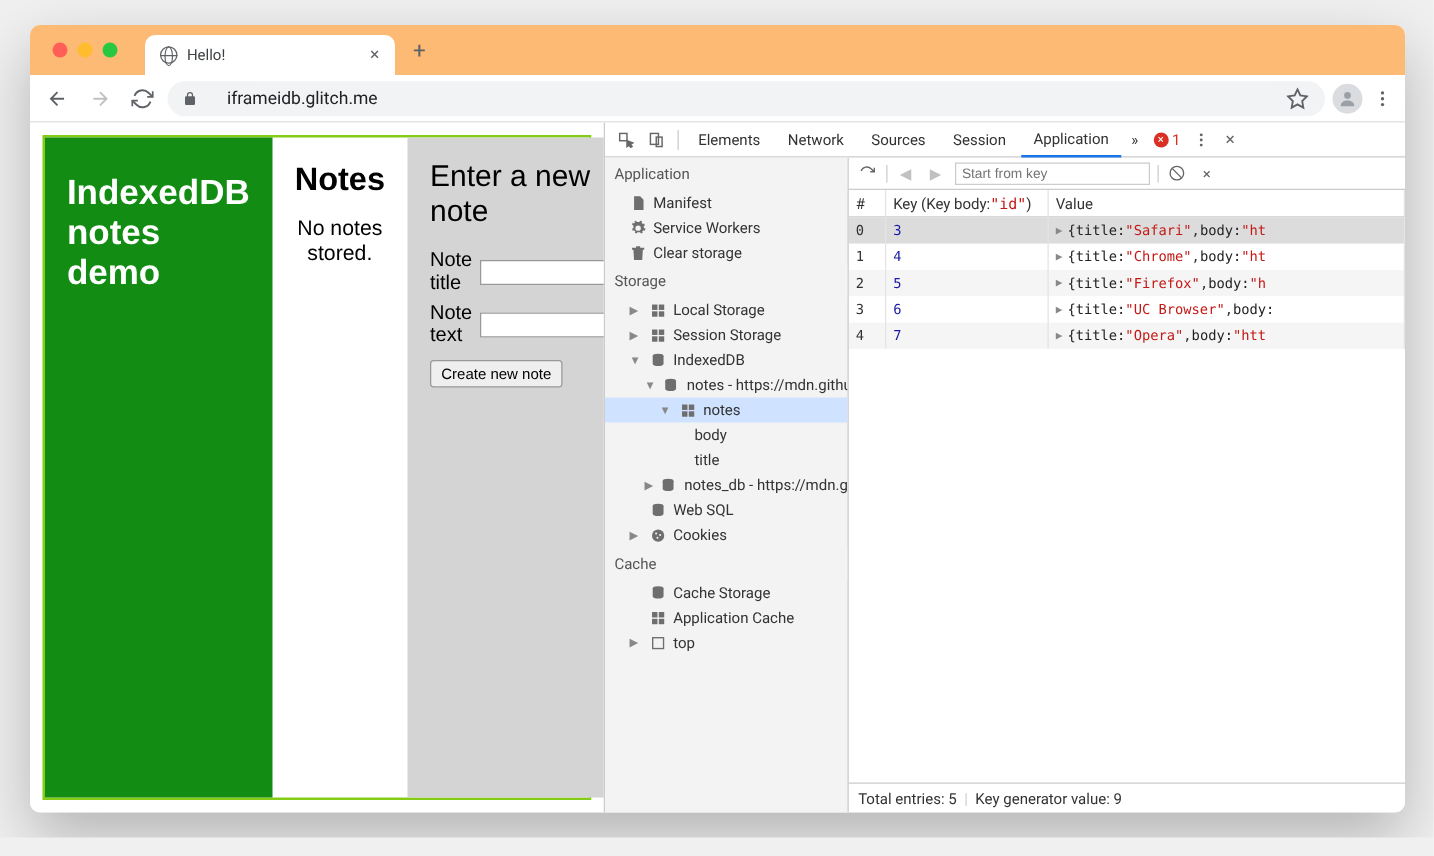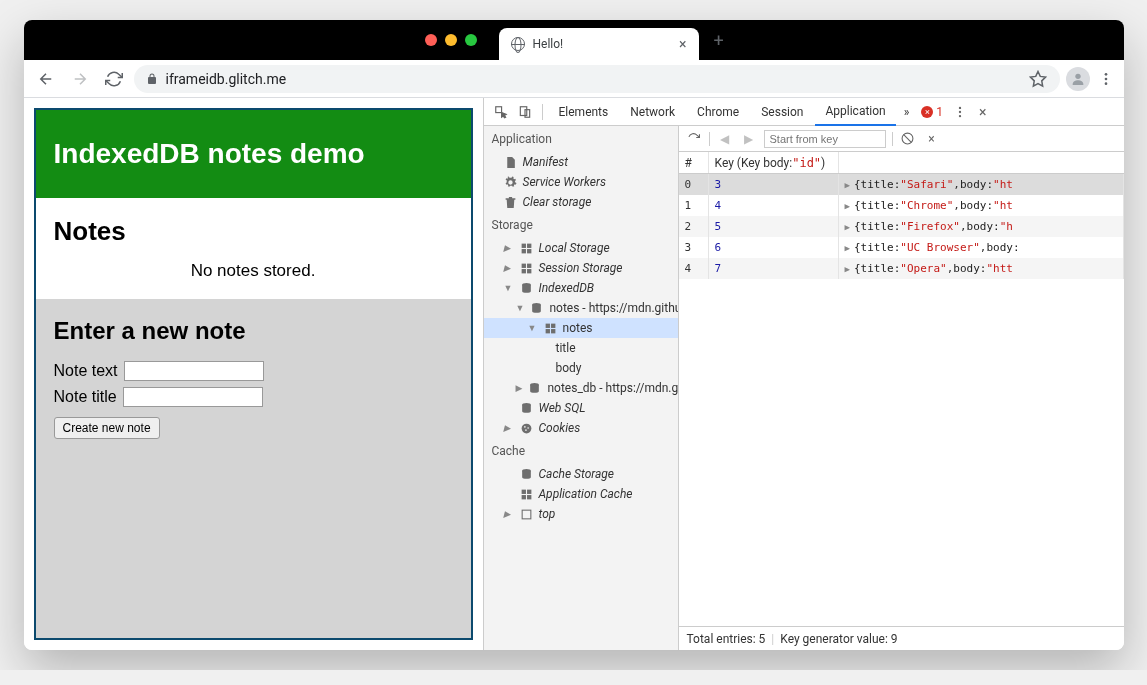--- a/index.html
+++ b/index.html
@@ -1,82 +1,82 @@
 <!DOCTYPE html>
 <html><head>
 <meta charset="utf-8">
 <style>
 * { box-sizing: border-box; margin: 0; padding: 0; }
 body { font-family: -apple-system, BlinkMacSystemFont, "Segoe UI", Roboto, sans-serif; background: #f0f0f0; padding: 20px; }
 .browser-window { width: 1100px; height: 630px; background: #fff; border-radius: 8px; box-shadow: 0 20px 50px rgba(0,0,0,0.25); overflow: hidden; display: flex; flex-direction: column; margin: 0 auto; }
 
 
-.tab-strip { height: 40px; background: #000000; display: flex; align-items: center; padding: 0 8px; justify-content: center; }
+.tab-strip { height: 40px; background: #fdba74; display: flex; align-items: center; padding: 0 8px; }
 .traffic-lights { display: flex; gap: 8px; padding: 0 10px; }
 .tl { width: 12px; height: 12px; border-radius: 50%; }
 .tl.red { background: #ff5f57; }
 .tl.yellow { background: #febc2e; }
 .tl.green { background: #28c840; }
 .tab { display: flex; align-items: center; background: #fff; height: 32px; border-radius: 8px 8px 0 0; padding: 0 12px; margin-left: 12px; min-width: 200px; gap: 8px; font-size: 12px; color: #3c4043; align-self: flex-end; }
 .globe-icon { width: 14px; height: 14px; border: 1.2px solid #5f6368; border-radius: 50%; position: relative; flex-shrink: 0; }
 .globe-icon::before { content: ""; position: absolute; top: -1px; left: 50%; width: 5px; height: 14px; border: 1.2px solid #5f6368; border-radius: 50%; transform: translateX(-50%); }
 .globe-icon::after { content:""; position:absolute; left:-1px; top:50%; width:14px; height:0; border-top:1.2px solid #5f6368; }
 .tab-close { margin-left: auto; color: #5f6368; font-size: 14px; cursor: pointer; }
 .new-tab { width: 28px; height: 28px; display: flex; align-items: center; justify-content: center; color: #5f6368; font-size: 18px; cursor: pointer; margin-left: 6px; }
 
 
 .toolbar { height: 38px; background: #fff; border-bottom: 1px solid #dadce0; display: flex; align-items: center; padding: 0 8px; gap: 6px; }
 .nav-btn { width: 28px; height: 28px; display: flex; align-items: center; justify-content: center; color: #5f6368; cursor: pointer; border-radius: 50%; }
 .nav-btn svg { width: 18px; height: 18px; }
-.addr { flex: 1; height: 28px; background: #f1f3f4; border-radius: 14px; display: flex; align-items: center; padding: 0 12px; gap: 8px; font-size: 14px; color: #202124; }
+.addr { flex: 1; height: 28px; background: #f1f3f4; border-radius: 14px; display: flex; align-items: center; padding: 0 12px; gap: 24px; font-size: 14px; color: #202124; }
 .lock-icon { width: 12px; height: 12px; }
 .star-icon, .avatar, .menu-dots { width: 20px; height: 20px; display: flex; align-items: center; justify-content: center; color: #5f6368; cursor: pointer; }
 .avatar { width: 24px; height: 24px; background: #dadce0; border-radius: 50%; }
 
 
 .content { flex: 1; display: flex; overflow: hidden; }
 .page-side { width: 460px; background: #fff; padding: 10px; border-right: 1px solid #ccc; overflow: hidden; }
-.page-frame { border: 2px solid #0c4a6e; height: 100%; display: flex; flex-direction: column; }
+.page-frame { border: 2px solid #84cc16; height: 100%; display: flex; }
 .page-header { background: #138c13; color: #fff; padding: 28px 18px; font-size: 28px; font-weight: bold; font-family: Arial, sans-serif; }
 .notes-section { padding: 18px; }
 .notes-section h2 { font-size: 26px; font-weight: bold; margin-bottom: 14px; font-family: Arial, sans-serif; }
 .no-notes { text-align: center; font-size: 17px; font-family: Arial, sans-serif; }
 .form-section { background: #d4d4d4; padding: 18px; flex: 1; }
-.form-section h2 { font-size: 24px; font-weight: bold; margin-bottom: 16px; font-family: Arial, sans-serif; }
+.form-section h2 { font-size: 24px; font-weight: normal; margin-bottom: 16px; font-family: Arial, sans-serif; }
 .form-row { display: flex; align-items: center; gap: 6px; margin-bottom: 6px; font-size: 16px; font-family: Arial, sans-serif; }
 .form-row input { width: 140px; height: 20px; border: 1px solid #999; background: #fff; padding: 0 3px; font-size: 13px; }
 .create-btn { background: #efefef; border: 1px solid #999; padding: 3px 8px; font-size: 12px; cursor: pointer; border-radius: 3px; margin-top: 4px; font-family: Arial, sans-serif; }
 
 
 .devtools { flex: 1; display: flex; flex-direction: column; background: #fff; font-size: 12px; color: #333; }
 .dt-tabs { height: 28px; border-bottom: 1px solid #ccc; display: flex; align-items: center; padding: 0 6px; gap: 2px; }
 .dt-icon { width: 22px; height: 22px; display: flex; align-items: center; justify-content: center; color: #666; cursor: pointer; }
 .dt-sep { width: 1px; height: 16px; background: #ccc; margin: 0 4px; }
 .dt-tab { padding: 0 10px; height: 28px; display: flex; align-items: center; cursor: pointer; color: #333; }
 .dt-tab.active { border-bottom: 2px solid #1a73e8; color: #333; }
 .dt-more { padding: 0 6px; color: #333; cursor: pointer; }
 .dt-err { display: flex; align-items: center; gap: 3px; color: #d93025; padding: 0 4px; }
 .dt-err-circle { width: 12px; height: 12px; background: #d93025; border-radius: 50%; color: #fff; font-size: 9px; display: flex; align-items: center; justify-content: center; }
 .dt-close { padding: 0 6px; color: #666; cursor: pointer; font-size: 14px; }
 
 .dt-body { flex: 1; display: flex; overflow: hidden; }
 .dt-sidebar { width: 195px; border-right: 1px solid #ccc; overflow-y: auto; background: #f3f3f3; }
 .dt-section { padding: 6px 8px; color: #555; background: #f3f3f3; }
 .dt-item { padding: 3px 4px 3px 20px; display: flex; align-items: center; gap: 6px; cursor: pointer; color: #333; white-space: nowrap; overflow: hidden; }
-.dt-item.l1 { padding-left: 20px; font-style: italic; }
+.dt-item.l1 { padding-left: 20px; }
 .dt-item.l2 { padding-left: 32px; }
 .dt-item.l3 { padding-left: 44px; }
 .dt-item.l5 { padding-left: 72px; }
 .dt-item.selected { background: #cfe2ff; }
 .dt-arrow { font-size: 9px; color: #888; width: 10px; display: inline-block; }
 .dt-sicon { width: 13px; height: 13px; color: #6e6e6e; flex-shrink: 0; }
 
 .dt-main { flex: 1; display: flex; flex-direction: column; overflow: hidden; }
 .dt-toolbar { height: 26px; border-bottom: 1px solid #ccc; display: flex; align-items: center; padding: 0 6px; gap: 6px; }
-.dt-toolbar input { height: 18px; border: 1px solid #ccc; padding: 0 5px; font-size: 11px; width: 122px; }
+.dt-toolbar input { height: 18px; border: 1px solid #ccc; padding: 0 5px; font-size: 11px; width: 156px; }
 .dt-tool-btn { width: 18px; height: 18px; display: flex; align-items: center; justify-content: center; color: #666; cursor: pointer; }
 .dt-tool-sep { width: 1px; height: 14px; background: #ccc; }
 
 .dt-table { flex: 1; overflow: hidden; display: flex; flex-direction: column; }
 .dt-thead { display: flex; height: 22px; border-bottom: 1px solid #ccc; align-items: center; background: #fff; }
 .dt-th { padding: 0 6px; border-right: 1px solid #e4e4e4; height: 100%; display: flex; align-items: center; color: #333; }
 .col-idx { width: 30px; }
 .col-key { width: 130px; }
 .col-val { flex: 1; }
 .dt-tbody { flex: 1; overflow: hidden; font-family: Menlo, Consolas, monospace; font-size: 11px; }
@@ -160,25 +160,25 @@
     <div class="page-side">
       <div class="page-frame">
         <div class="page-header">IndexedDB notes demo</div>
         <div class="notes-section">
           <h2>Notes</h2>
           <div class="no-notes">No notes stored.</div>
         </div>
         <div class="form-section">
           <h2>Enter a new note</h2>
           <div class="form-row">
+            <span>Note title</span>
+            <input type="text" style="">
+          </div>
+          <div class="form-row">
             <span>Note text</span>
-            <input type="text" style="">
-          </div>
-          <div class="form-row">
-            <span>Note title</span>
             <input type="text" style="">
           </div>
           <button class="create-btn">Create new note</button>
         </div>
       </div>
     </div>
 
     <div class="devtools">
       <div class="dt-tabs">
         <div class="dt-icon">
@@ -189,21 +189,21 @@
         </div>
         <div class="dt-icon">
           <svg width="14" height="14" viewBox="0 0 24 24" fill="none" stroke="#666" stroke-width="2">
               <rect x="4" y="3" width="11" height="15"></rect>
               <rect x="12" y="8" width="8" height="13"></rect>
             </svg>
         </div>
         <div class="dt-sep"></div>
         <div class="dt-tab">Elements</div>
         <div class="dt-tab">Network</div>
-        <div class="dt-tab">Chrome</div>
+        <div class="dt-tab">Sources</div>
         <div class="dt-tab">Session</div>
         <div class="dt-tab active">Application</div>
         <div class="dt-more">»</div>
         <div class="dt-err">
           <span class="dt-err-circle">×</span>
           <span>1</span>
         </div>
         <div class="dt-icon">
           <svg width="14" height="14" viewBox="0 0 24 24" fill="#666">
               <circle cx="12" cy="5" r="2"></circle>
@@ -278,24 +278,24 @@
               <span class="dt-arrow">▼</span>
               <svg class="dt-sicon" viewBox="0 0 24 24" fill="#6e6e6e">
                 <rect x="3" y="3" width="8" height="8"></rect>
                 <rect x="13" y="3" width="8" height="8"></rect>
                 <rect x="3" y="13" width="8" height="8"></rect>
                 <rect x="13" y="13" width="8" height="8"></rect>
               </svg>
               <span>notes</span>
             </div>
           <div class="dt-item l5">
+              <span>body</span>
+            </div>
+          <div class="dt-item l5">
               <span>title</span>
-            </div>
-          <div class="dt-item l5">
-              <span>body</span>
             </div>
           <div class="dt-item l2">
               <span class="dt-arrow">▶</span>
               <svg class="dt-sicon" viewBox="0 0 24 24" fill="#6e6e6e">
                 <ellipse cx="12" cy="5" rx="8" ry="3"></ellipse>
                 <path d="M4 5v6c0 1.7 3.6 3 8 3s8-1.3 8-3V5M4 11v6c0 1.7 3.6 3 8 3s8-1.3 8-3v-6"></path>
               </svg>
               <span>notes_db - https://mdn.git</span>
             </div>
           <div class="dt-item l1">
@@ -368,20 +368,21 @@
           </div>
 
           <div class="dt-table">
             <div class="dt-thead">
               <div class="dt-th col-idx">#</div>
               <div class="dt-th col-key">
                 <span>Key (Key body: </span>
                   <span style="color:#c41a16;font-family:Menlo,monospace">"id"</span>
                   <span>)</span>
               </div>
+              <div class="dt-th col-val">Value</div>
             </div>
             <div class="dt-tbody" id="dt-tbody">
                 <div class="dt-row sel">
                   <div class="dt-td col-idx">0</div>
                   <div class="dt-td col-key">
                     <span class="key-val">3</span>
                   </div>
                   <div class="dt-td col-val"><span class="obj-tri">▶</span><span class="obj-txt">{</span><span class="obj-txt">title: </span><span class="obj-str">"Safari"</span>, <span class="obj-txt">body: </span><span class="obj-str">"ht</span></div>
                 </div>
                 <div class="dt-row even">

